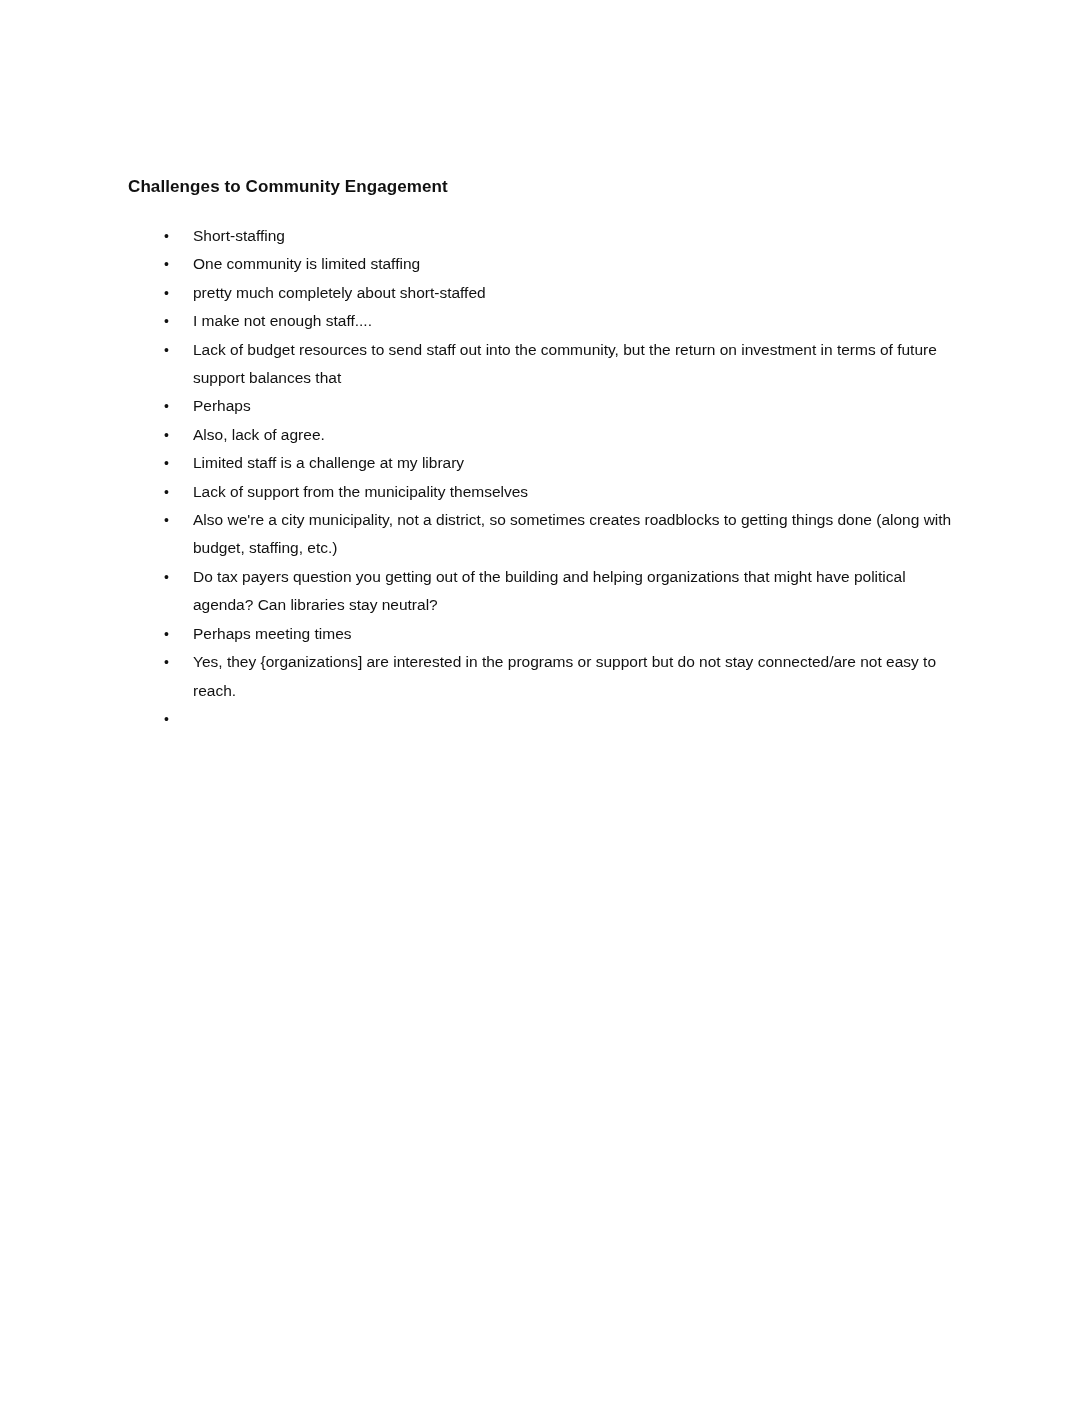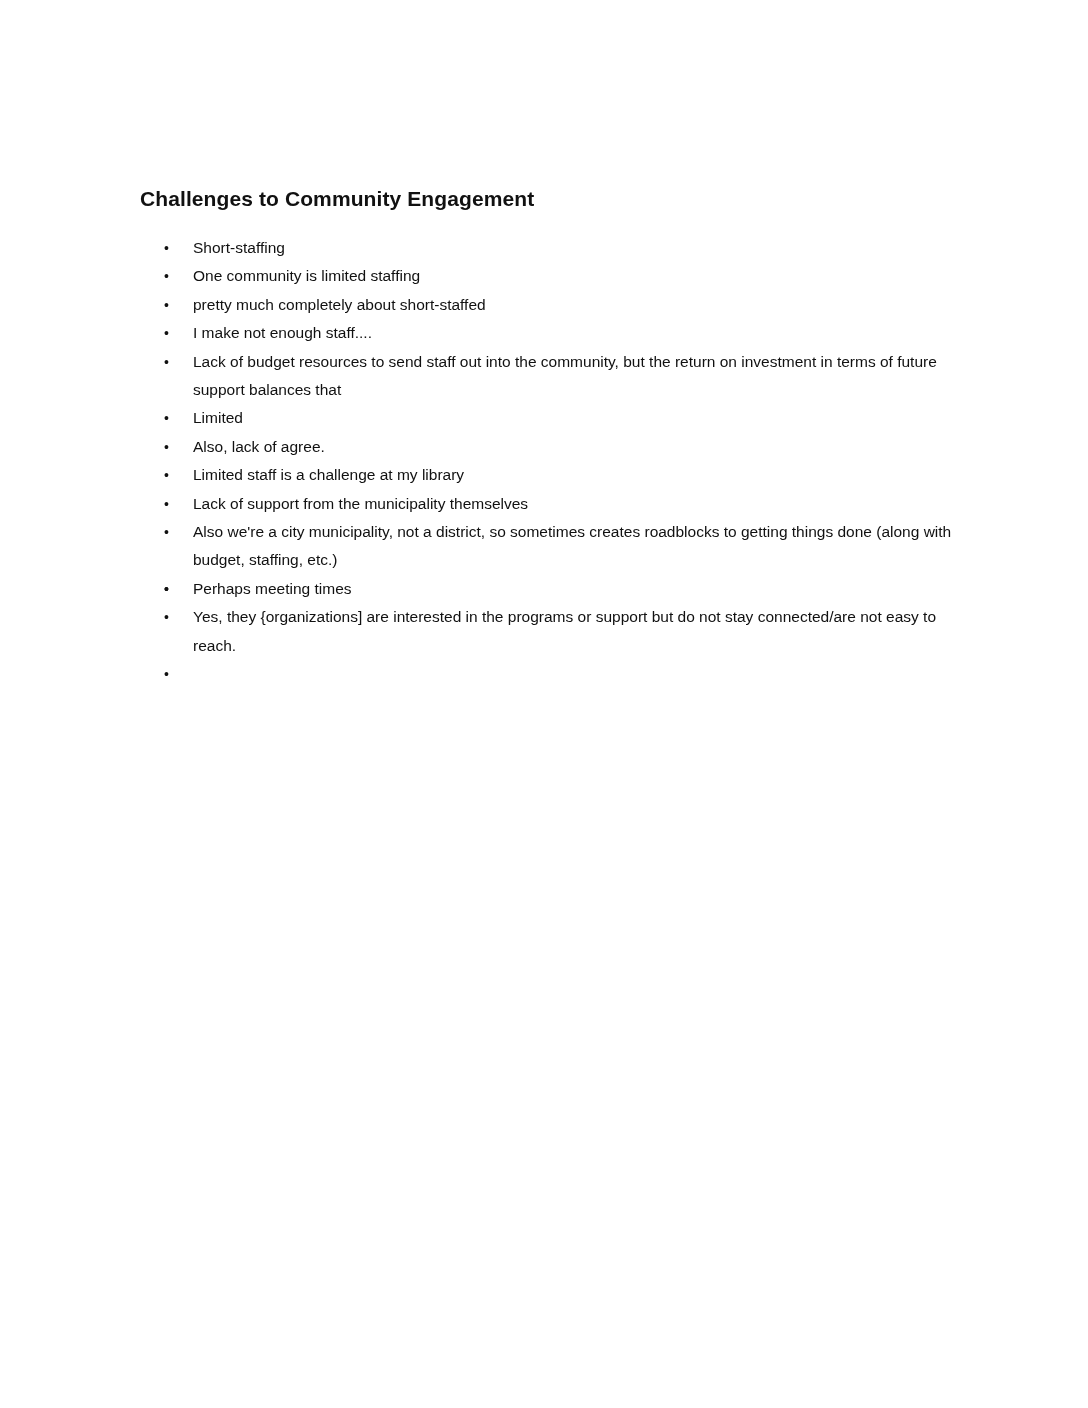--- a/index.html
+++ b/index.html
@@ -16,24 +16,24 @@
     font-family: "Liberation Sans", "DejaVu Sans", sans-serif;
     color: #111111;
   }
   .content {
     position: absolute;
     left: 128px;
     top: 176px;
     width: 838px;
   }
   .doc-heading {
-    font-size: 21px;
+    font-size: 17px;
     font-weight: 700;
     line-height: 21px;
-    margin: 12px;
+    margin: 0;
     letter-spacing: 0.1px;
   }
   ul.doc-list {
     list-style: none;
     margin: 25px 0 0 0;
     padding: 0;
   }
   ul.doc-list li {
     position: relative;
     padding-left: 65px;
@@ -71,40 +71,41 @@
       <li>
         <span class="bullet">•</span>
         <span>I make not enough staff....</span>
       </li>
       <li>
         <span class="bullet">•</span>
         <span>Lack of budget resources to send staff out into the community, but the return on investment in terms of future support balances that</span>
       </li>
       <li>
         <span class="bullet">•</span>
-        <span>Limited</span>
+        <span>Perhaps</span>
       </li>
       <li>
         <span class="bullet">•</span>
         <span>Also, lack of agree.</span>
       </li>
       <li>
         <span class="bullet">•</span>
         <span>Limited staff is a challenge at my library</span>
       </li>
       <li>
         <span class="bullet">•</span>
         <span>Lack of support from the municipality themselves</span>
       </li>
       <li>
         <span class="bullet">•</span>
         <span>Also we're a city municipality, not a district, so sometimes creates roadblocks to getting things done (along with budget, staffing, etc.)</span>
       </li>
       <li>
         <span class="bullet">•</span>
+        <span>Do tax payers question you getting out of the building and helping organizations that might have political agenda? Can libraries stay neutral?</span>
       </li>
       <li>
         <span class="bullet">•</span>
         <span>Perhaps meeting times</span>
       </li>
       <li>
         <span class="bullet">•</span>
         <span>Yes, they {organizations] are interested in the programs or support but do not stay connected/are not easy to reach.</span>
       </li>
       <li>

